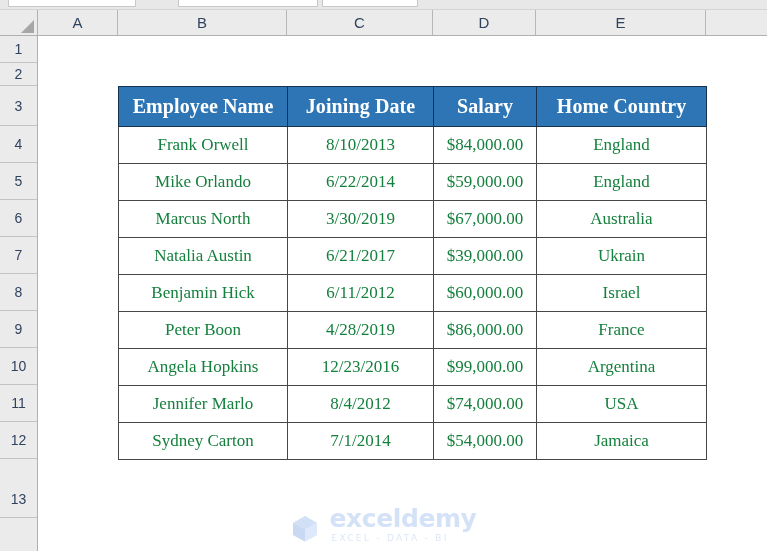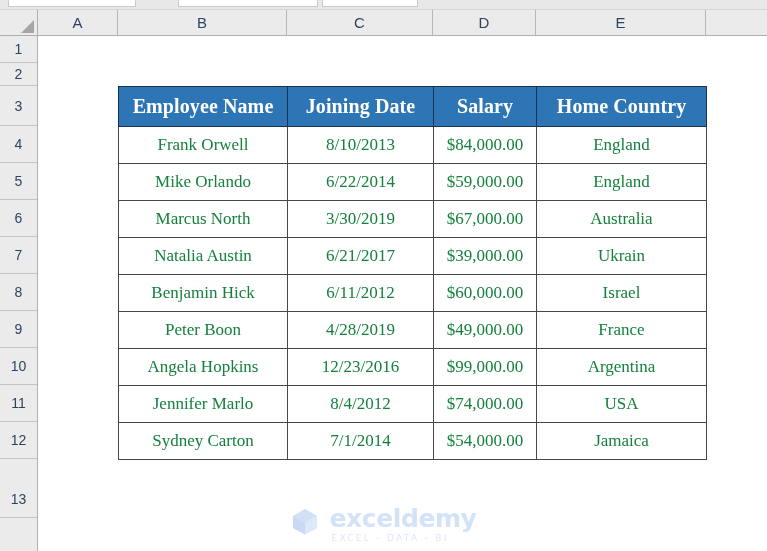--- a/index.html
+++ b/index.html
@@ -151,21 +151,21 @@
     border-color: #464646;
   }
 
   
   .watermark {
     position: absolute;
     left: 0;
     bottom: 8px;
     width: 767px;
     display: flex;
-    align-items: flex-start;
+    align-items: flex-end;
     justify-content: center;
     gap: 9px;
     pointer-events: none;
   }
   .wm-logo { width: 30px; height: 30px; flex: none; }
   .wm-text { display: flex; flex-direction: column; line-height: 1; }
   .wm-name {
     font-family: "DejaVu Sans", sans-serif;
     font-size: 25px;
     font-weight: bold;
@@ -265,21 +265,21 @@
         </tr>
         <tr>
           <td>Benjamin Hick</td>
           <td>6/11/2012</td>
           <td>$60,000.00</td>
           <td>Israel</td>
         </tr>
         <tr>
           <td>Peter Boon</td>
           <td>4/28/2019</td>
-          <td>$49,000.00</td>
+          <td>$86,000.00</td>
           <td>France</td>
         </tr>
         <tr>
           <td>Angela Hopkins</td>
           <td>12/23/2016</td>
           <td>$99,000.00</td>
           <td>Argentina</td>
         </tr>
         <tr>
           <td>Jennifer Marlo</td>

